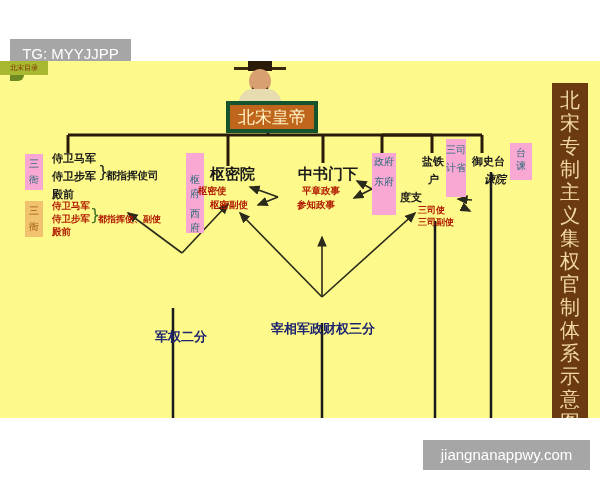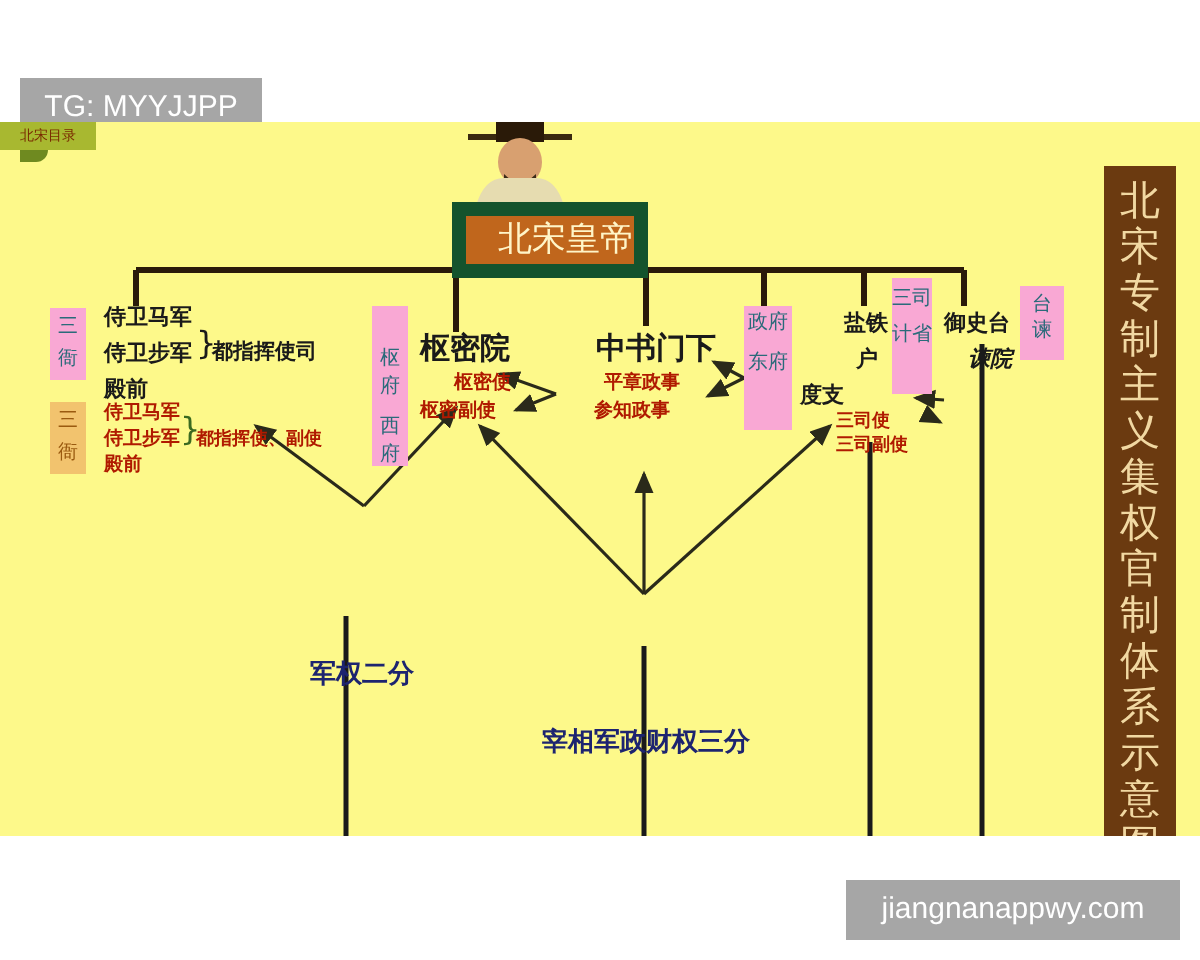--- a/index.html
+++ b/index.html
@@ -9,22 +9,22 @@
                font-family: "Liberation Sans", sans-serif; }
   .wm-top { left: 10px; top: 10px; width: 121px; height: 30px; line-height: 30px; font-size: 15px; text-align: center; margin-top: 29px; }
   .wm-bottom { left: 423px; top: 440px; width: 167px; height: 30px; line-height: 30px; font-size: 15px; text-align: center; }
   .diagram { position: absolute; left: 0; top: 61px; width: 600px; height: 357px; background: #fdf98a; overflow: hidden; }
   .corner-tag { position: absolute; left: 0; top: 0; width: 48px; height: 14px; background: #a8b830;
                 color: #7a2a00; font-size: 7px; line-height: 14px; text-align: center; }
   .corner-tail { position: absolute; left: 10px; top: 14px; width: 14px; height: 6px; background: #6f8a20;
                  border-radius: 0 0 10px 0; }
   .emperor-face { position: absolute; left: 232px; top: -2px; width: 56px; height: 44px; }
   .emperor-box { position: absolute; left: 226px; top: 40px; width: 84px; height: 24px; background: #c0661c;
-                 color: #fff5c8; font-family: "DejaVu Serif", serif; font-size: 17px; line-height: 24px; text-align: right;
-                 border: 7px solid #14532d; }
+                 color: #fff5c8; font-family: "DejaVu Serif", serif; font-size: 17px; line-height: 24px; text-align: center;
+                 border: 4px solid #14532d; }
   .title-bar { position: absolute; left: 552px; top: 22px; width: 36px; height: 340px; background: #6b3a10; }
   .title-bar span { display: block; color: #f1d8a2; font-size: 20px; line-height: 23px; text-align: center; width: 36px; padding-top: 6px; word-break: break-all; }
   .lbl { position: absolute; font-weight: bold; white-space: nowrap; }
   .black { color: #1a1a1a; }
   .red { color: #b01a00; }
   .navy { color: #1d2470; }
   .cyanbox { position: absolute; background: #f9a8d4; color: #2a6a7a; font-size: 10px; text-align: center; }
   .orangebox { position: absolute; background: #f2c36e; color: #9a5a10; font-size: 10px; text-align: center; }
   svg.lines { position: absolute; left: 0; top: 0; }
 </style>
@@ -103,21 +103,21 @@
   <div class="lbl red" style="left:52px;top:165px;font-size:9.5px;">殿前</div>
   <div class="lbl" style="left:90px;top:144px;font-size:16px;font-weight:normal;color:#3a6a20;">}</div>
   <div class="lbl red" style="left:98px;top:152px;font-size:9px;">都指挥使、副使</div>
 
   <div class="cyanbox" style="left:186px;top:92px;width:18px;height:60px;line-height:14px;padding-top:20px;">
     <div>枢府</div>
     <div style="height:6px"></div>
     <div>西府</div>
   </div>
   <div class="lbl black" style="left:210px;top:104px;font-size:15px;">枢密院</div>
-  <div class="lbl red" style="left:227px;top:124px;font-size:9.5px;">枢密使</div>
+  <div class="lbl red" style="left:198px;top:124px;font-size:9.5px;">枢密使</div>
   <div class="lbl red" style="left:210px;top:138px;font-size:9.5px;">枢密副使</div>
 
   <div class="lbl black" style="left:298px;top:104px;font-size:15px;">中书门下</div>
   <div class="lbl red" style="left:302px;top:124px;font-size:9.5px;">平章政事</div>
   <div class="lbl red" style="left:297px;top:138px;font-size:9.5px;">参知政事</div>
   <div class="cyanbox" style="left:372px;top:92px;width:24px;height:60px;line-height:14px;padding-top:2px;">
     <div>政府</div>
     <div style="height:6px"></div>
     <div>东府</div>
   </div>
@@ -133,20 +133,20 @@
   <div class="lbl red" style="left:418px;top:143px;font-size:9px;">三司使</div>
   <div class="lbl red" style="left:418px;top:155px;font-size:9px;">三司副使</div>
 
   <div class="lbl black" style="left:472px;top:93px;font-size:11px;">御史台</div>
   <div class="lbl black" style="left:484px;top:111px;font-size:11px;font-style:italic;">谏院</div>
   <div class="cyanbox" style="left:510px;top:82px;width:22px;height:34px;line-height:13px;padding-top:3px;font-size:10px;">
     <span>台<br>谏</span>
   </div>
 
   <div class="lbl navy" style="left:155px;top:222px;font-size:13px;margin-top:45px;">军权二分</div>
-  <div class="lbl navy" style="left:271px;top:259px;font-size:13px;margin-top:42px;">宰相军政财权三分</div>
+  <div class="lbl navy" style="left:271px;top:259px;font-size:13px;">宰相军政财权三分</div>
 
   <div class="title-bar">
     <span>北宋专制主义集权官制体系示意图</span>
   </div>
 </div>
 
 <div class="watermark wm-bottom">jiangnanappwy.com</div>
 
 </body></html>

